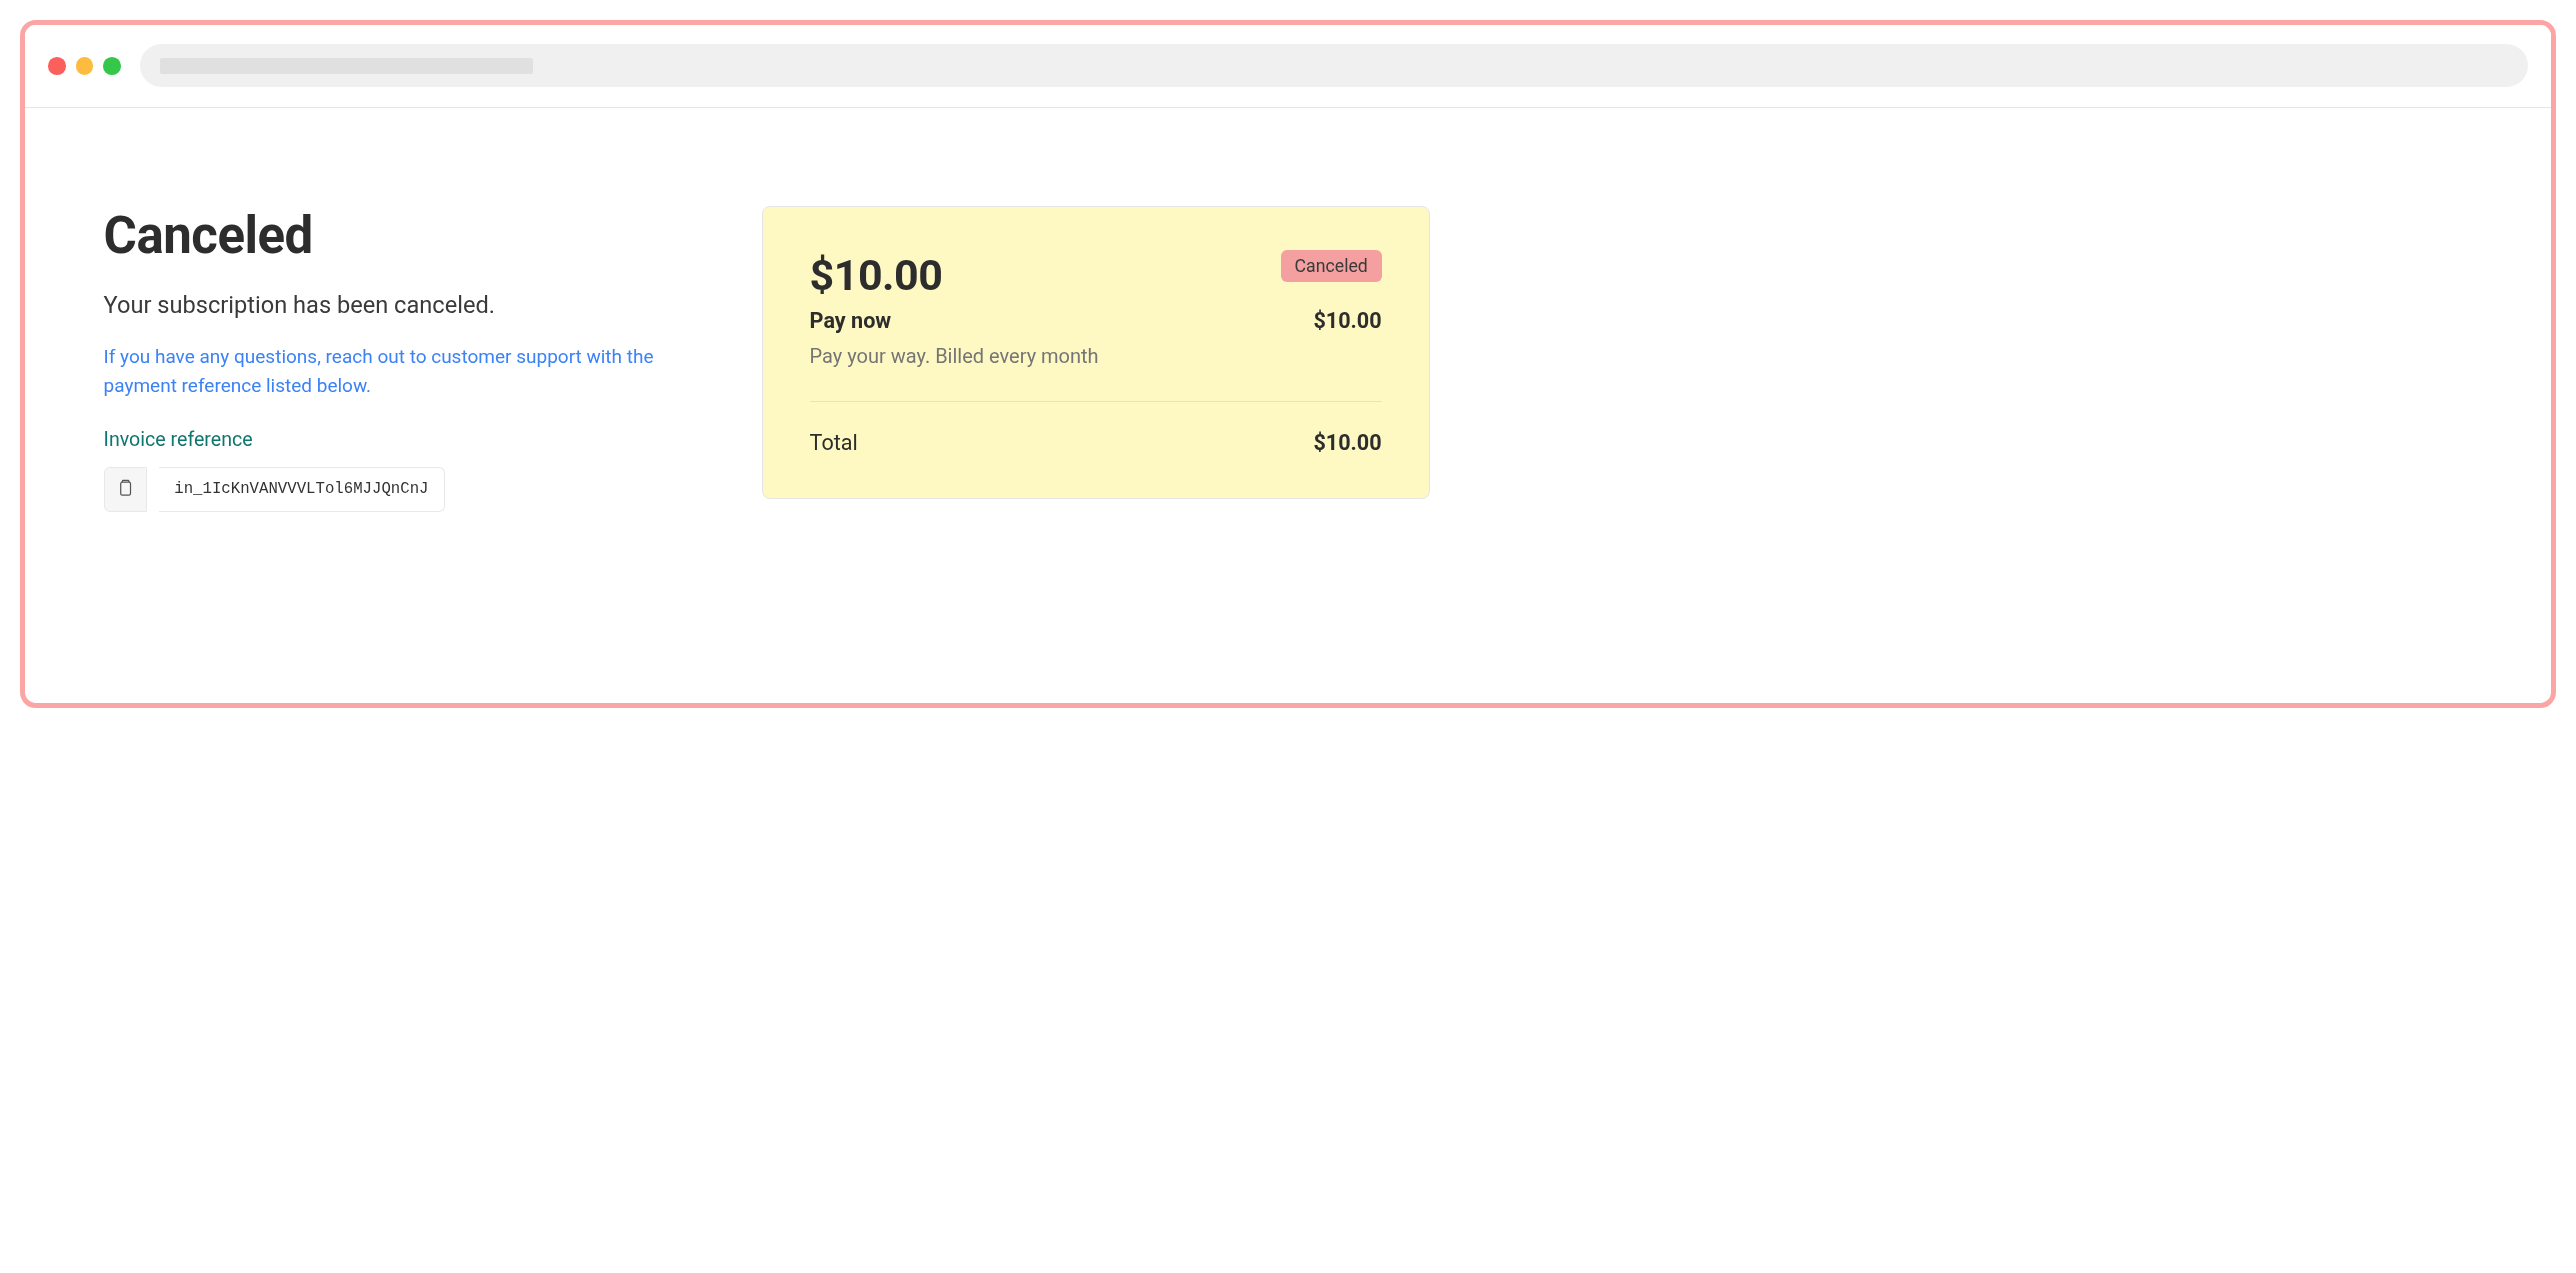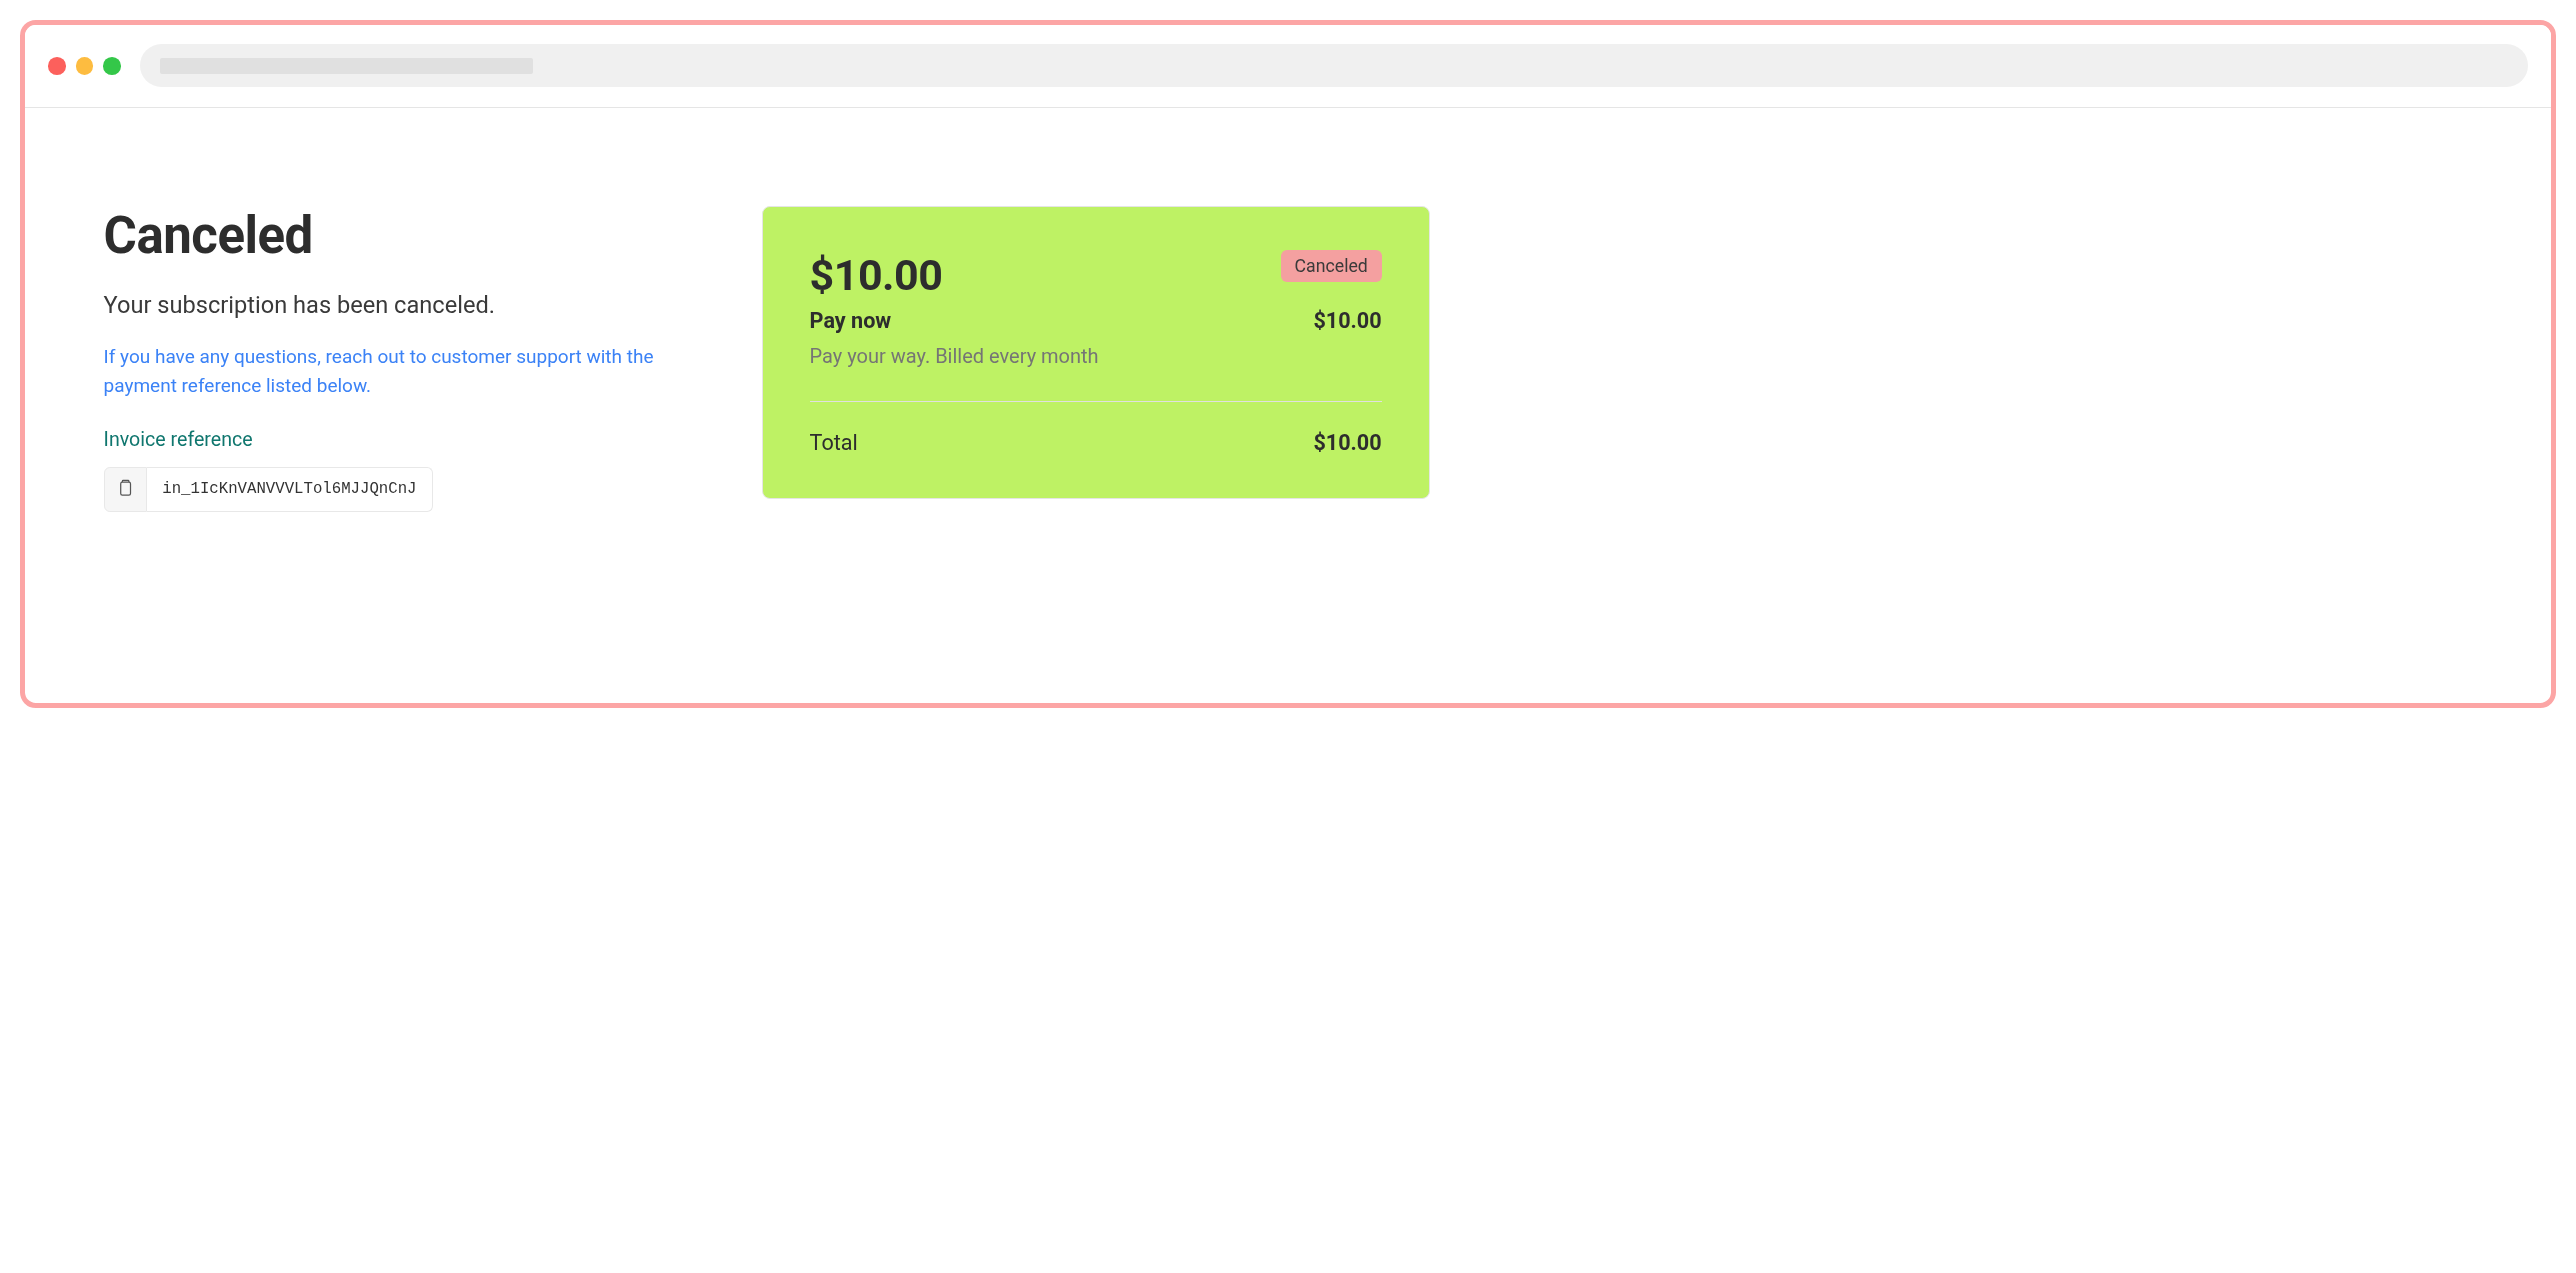--- a/index.html
+++ b/index.html
@@ -99,21 +99,21 @@
     
     .invoice-ref-label {
       font-size: 19.6px;
       color: #0f766e;
       margin-bottom: 15.7px;
     }
     
     .invoice-ref-container {
       display: flex;
       align-items: stretch;
-      gap: 0;
+      gap: 12px;
     }
     
     .copy-button {
       width: 43px;
       height: 45px;
       background: #f6f6f6;
       border: 1px solid #e8e8e8;
       border-radius: 5.9px 0 0 5.9px;
       display: flex;
       align-items: center;
@@ -142,21 +142,21 @@
     
     .right-column {
       flex: 1;
       max-width: 668px;
     }
     
     .summary-card {
       border: 1px solid #e5e5e5;
       border-radius: 7.9px;
       padding: 43px 47px;
-      background: #bef264;
+      background: #fef9c3;
     }
     
     .summary-header {
       display: flex;
       justify-content: space-between;
       align-items: flex-start;
       margin-bottom: 7.9px;
     }
     
     .summary-amount {

